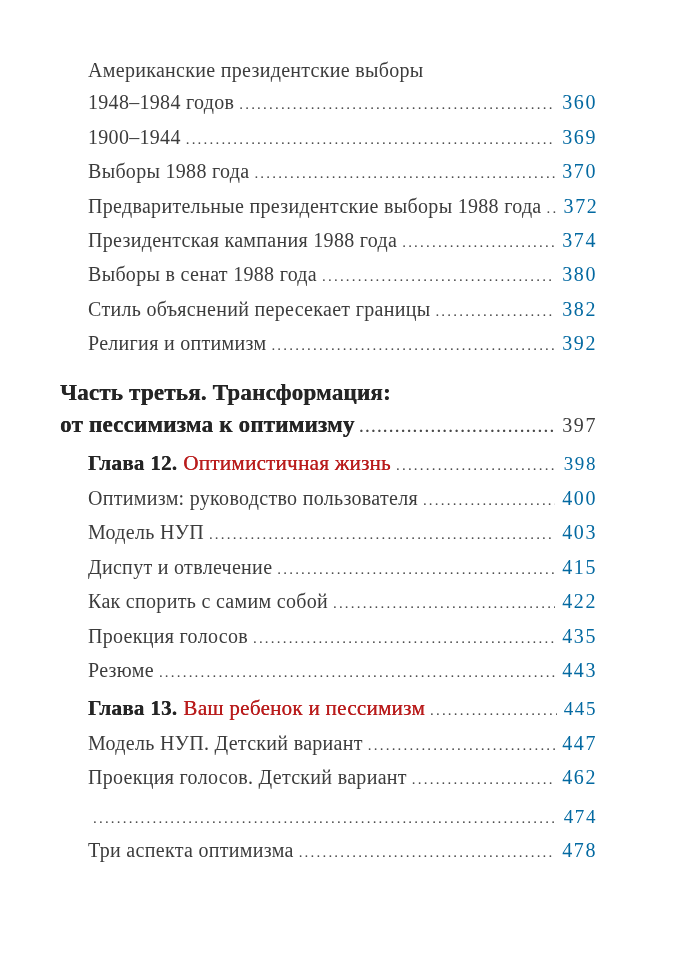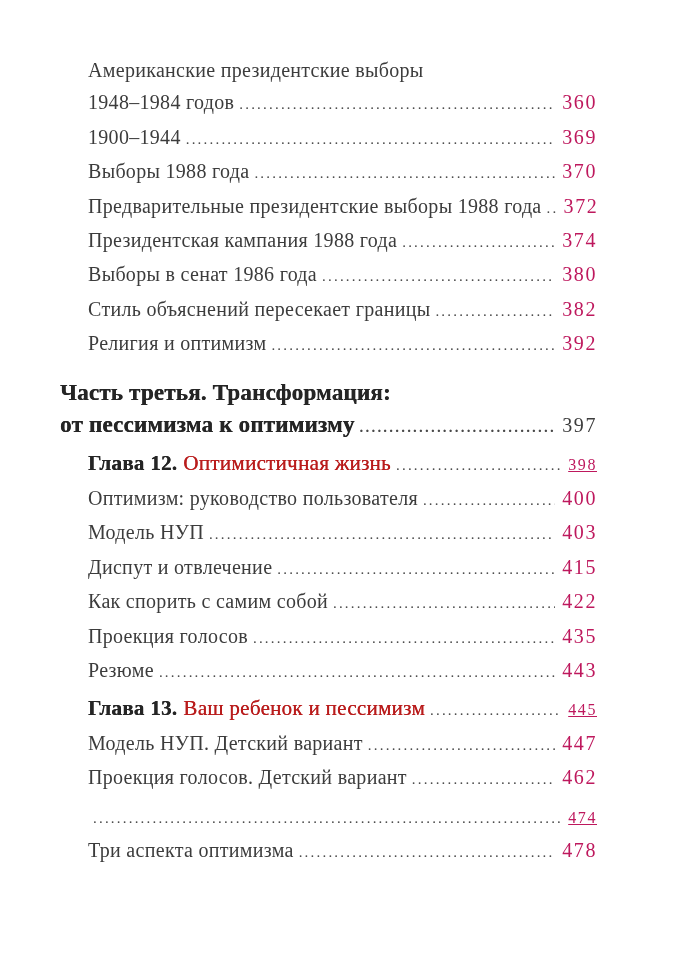--- a/index.html
+++ b/index.html
@@ -52,21 +52,21 @@
   .leader::after {
     content: "......................................................................................................................................................................................................";
     font-size: 15px;
     letter-spacing: 2.2px;
     color: #4a4a4a;
   }
   .pg {
     flex: 0 0 auto;
     white-space: nowrap;
     letter-spacing: 1.6px;
-    color: #be185d;
+    color: #0369a1;
   }
   
   .part-heading {
     margin-top: 15px;
     margin-left: -28px;
     color: #252525;
     font-weight: bold;
     font-size: 23px;
     letter-spacing: 0.2px;
     text-shadow: 0.35px 0 0 currentColor;
@@ -91,21 +91,21 @@
     color: #252525;
     white-space: nowrap;
     text-shadow: 0.3px 0 0 currentColor;
   }
   .ch-title {
     margin-left: 6px;
     color: #b91c1c;
     white-space: nowrap;
     text-shadow: 0.25px 0 0 currentColor;
   }
-  .chapter-heading .pg { font-size: 16px; text-decoration: underline; }
+  .chapter-heading .pg { font-size: 19px; }
 </style>
 </head>
 <body>
 
 <div class="page">
   <div class="toc">
     <div id="pre-entries">
         <div class="entry">
           <div class="line">Американские президентские выборы</div>
           <div class="row">
@@ -137,21 +137,21 @@
         </div>
         <div class="entry">
           <div class="row">
             <span class="t">Президентская кампания 1988 года</span>
             <span class="leader"></span>
             <span class="pg">374</span>
           </div>
         </div>
         <div class="entry">
           <div class="row">
-            <span class="t">Выборы в сенат 1986 года</span>
+            <span class="t">Выборы в сенат 1988 года</span>
             <span class="leader"></span>
             <span class="pg">380</span>
           </div>
         </div>
         <div class="entry">
           <div class="row">
             <span class="t">Стиль объяснений пересекает границы</span>
             <span class="leader"></span>
             <span class="pg">382</span>
           </div>

